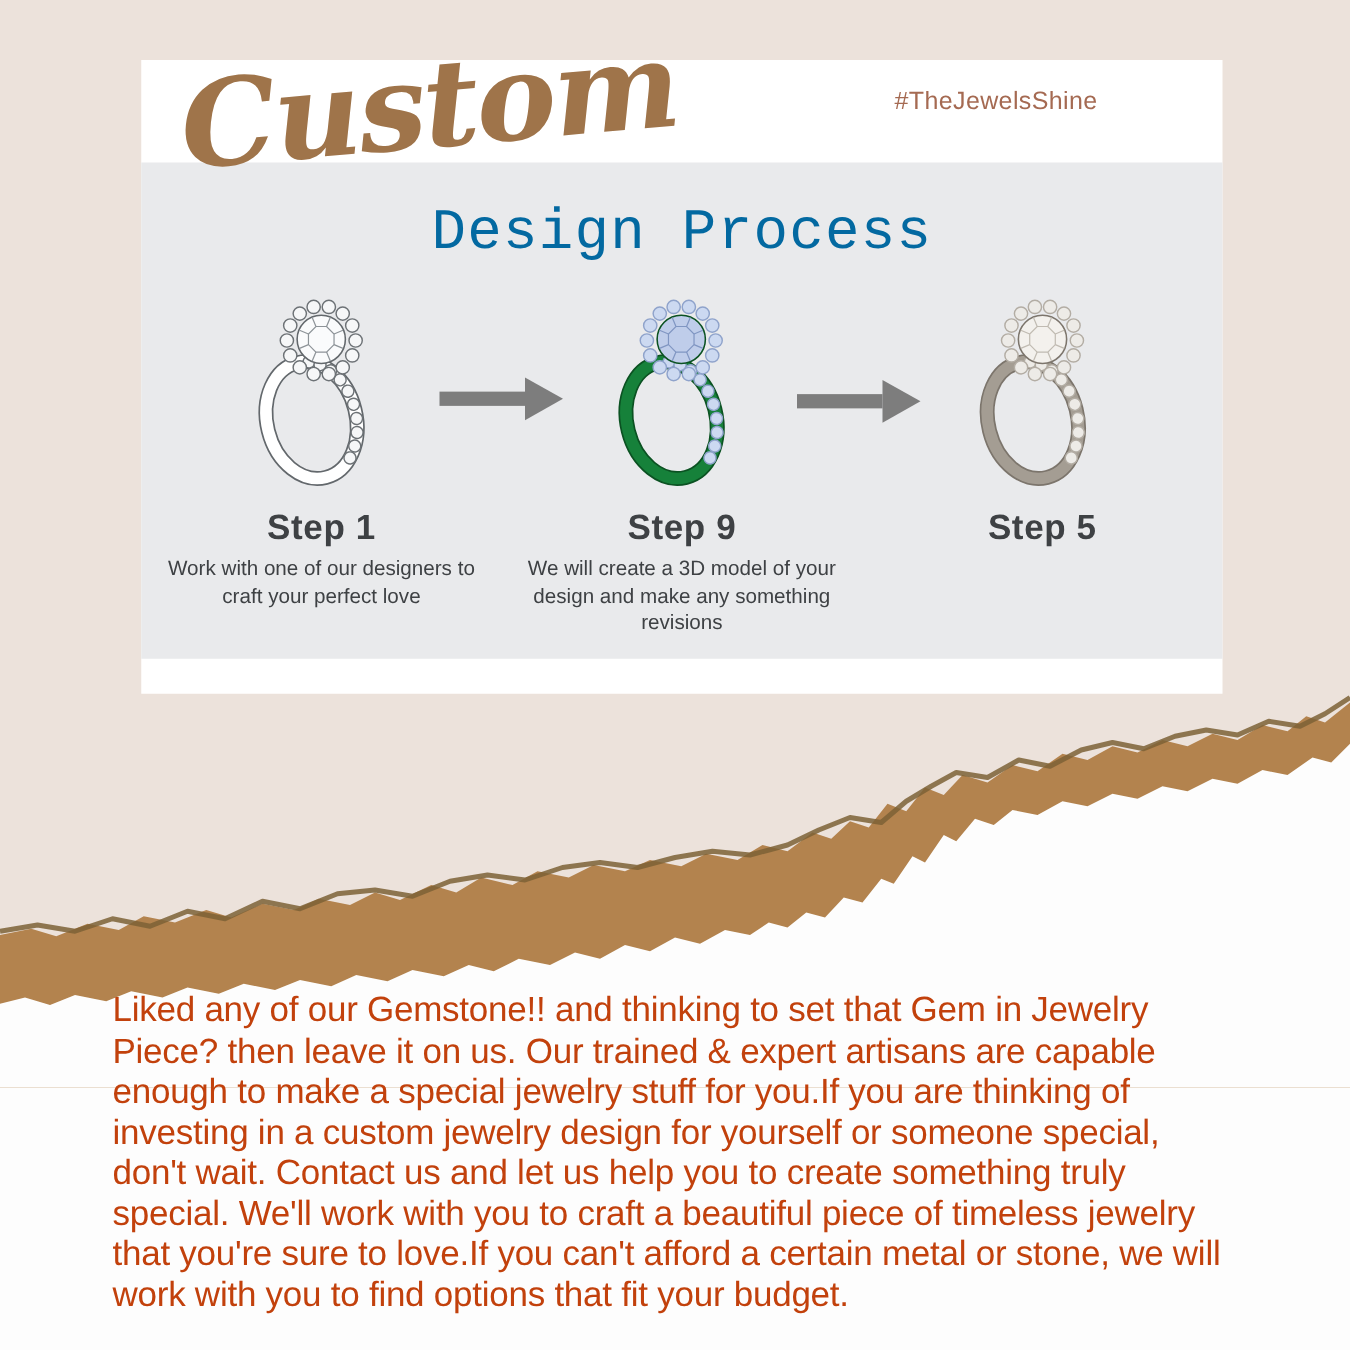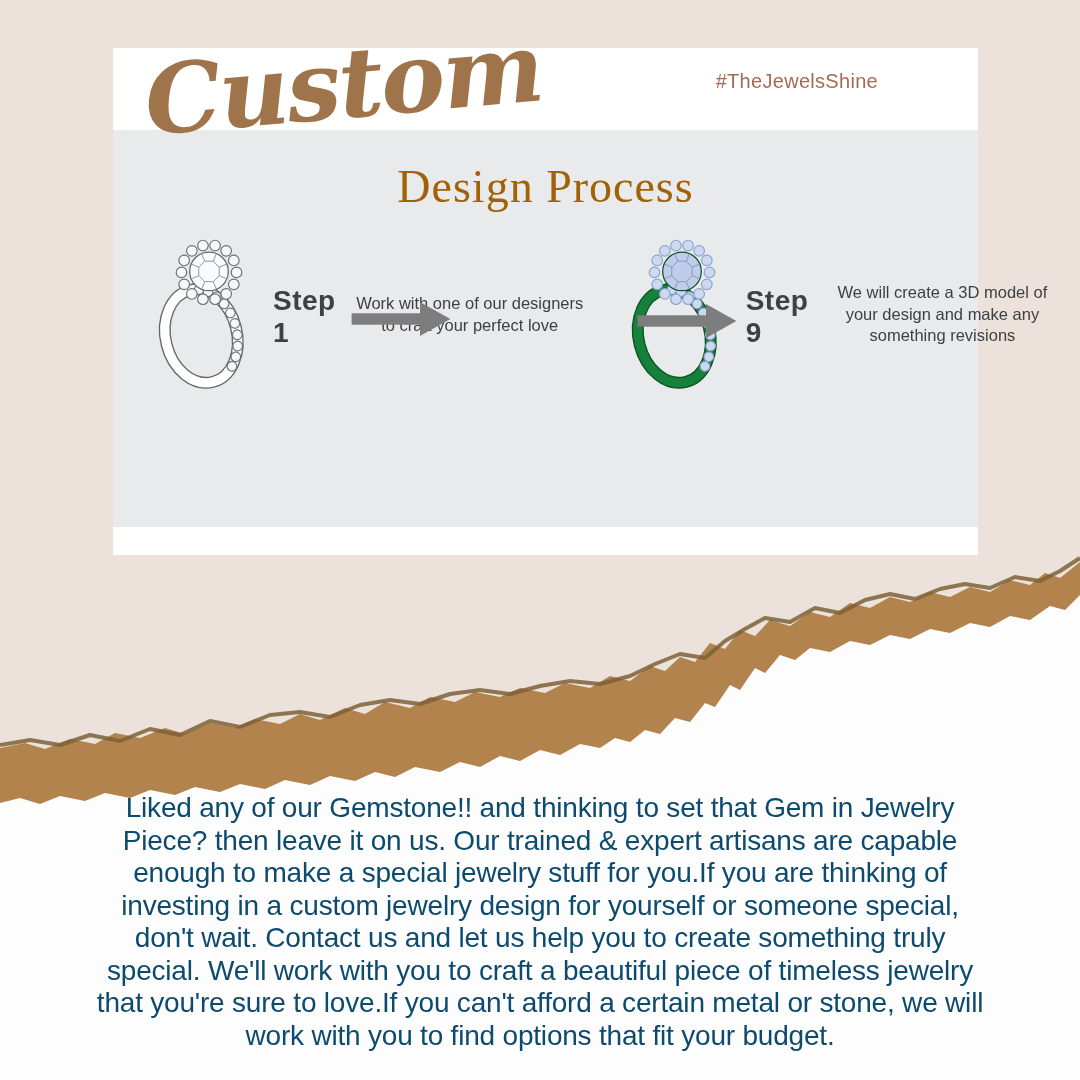--- a/index.html
+++ b/index.html
@@ -15,40 +15,40 @@
 
   
   .card{position:absolute;left:113px;top:48px;width:865px;height:507px;background:#ffffff;z-index:2;}
   .card-gray-band{position:absolute;left:0;top:82px;width:100%;height:397px;background:#e9eaec;}
 
   .script-title{position:absolute;left:32px;top:6px;z-index:3;
     font-family:"DejaVu Serif",serif;font-style:italic;font-weight:700;
     font-size:96px;line-height:1;color:#9f744a;transform:rotate(-5deg);
     transform-origin:left center;letter-spacing:-2px;}
   .subtitle{position:absolute;left:0;top:112px;width:100%;text-align:center;z-index:3;
-    font-family:Liberation Serif, serif;font-size:46px;color:#a16207;letter-spacing:1px;}
+    font-family:Liberation Mono, monospace;font-size:46px;color:#0369a1;letter-spacing:1px;}
   .hashtag{position:absolute;right:100px;top:22px;z-index:3;
     font-size:20px;font-weight:400;color:#a56a52;letter-spacing:.3px;}
 
   .steps-row{position:absolute;left:0;top:180px;width:100%;z-index:3;
     display:grid;grid-template-columns:repeat(3,1fr);justify-items:center;}
-  .step-col{display:flex;flex-direction:row;align-items:center;margin-left:32px;}
+  .step-col{display:flex;flex-direction:column;align-items:center;}
   .ring-art{width:128px;height:166px;}
   .step-label{margin-top:12px;font-size:28px;font-weight:600;color:#3e4144;letter-spacing:.5px;}
   .step-desc{margin-top:7px;width:250px;text-align:center;
     font-size:16.5px;line-height:21.5px;color:#3e4144;}
 
   .arrow{position:absolute;z-index:3;color:#7d7d7d;}
   .arrow-1{left:238px;top:252px;}
   .arrow-2{left:524px;top:254px;}
   .arrow rect,.arrow polygon{fill:currentColor;}
 
   
   .body-copy{position:absolute;left:90px;top:792px;width:900px;z-index:3;
-    text-align:center;font-size:28px;line-height:32.5px;color:#0c4a6e;letter-spacing:-.2px;}
+    font-size:28px;line-height:32.5px;color:#c2410c;letter-spacing:-.2px;}
 </style>
 </head>
 <body>
 
 <div class="page">
 
   <div class="bg-beige"></div>
 
   <svg class="tear" viewBox="0 0 1080 1080" width="1080" height="1080">
     <polygon id="kraft-poly" points="0,748 25,743 45,749 70,739 95,744 115,733 140,738 165,728 185,734 210,723 235,728 255,719 280,724 300,714 320,720 345,708 365,714 385,702 410,708 430,697 455,702 475,692 500,697 520,688 545,693 565,683 590,688 610,676 630,681 650,666 665,671 680,657 695,662 710,643 725,649 740,630 755,636 770,620 790,626 810,612 830,617 850,603 870,608 890,597 910,602 930,592 950,597 970,587 990,592 1010,580 1030,585 1045,573 1060,578 1080,562 1080,870 0,870" fill="#b3834e"></polygon>

